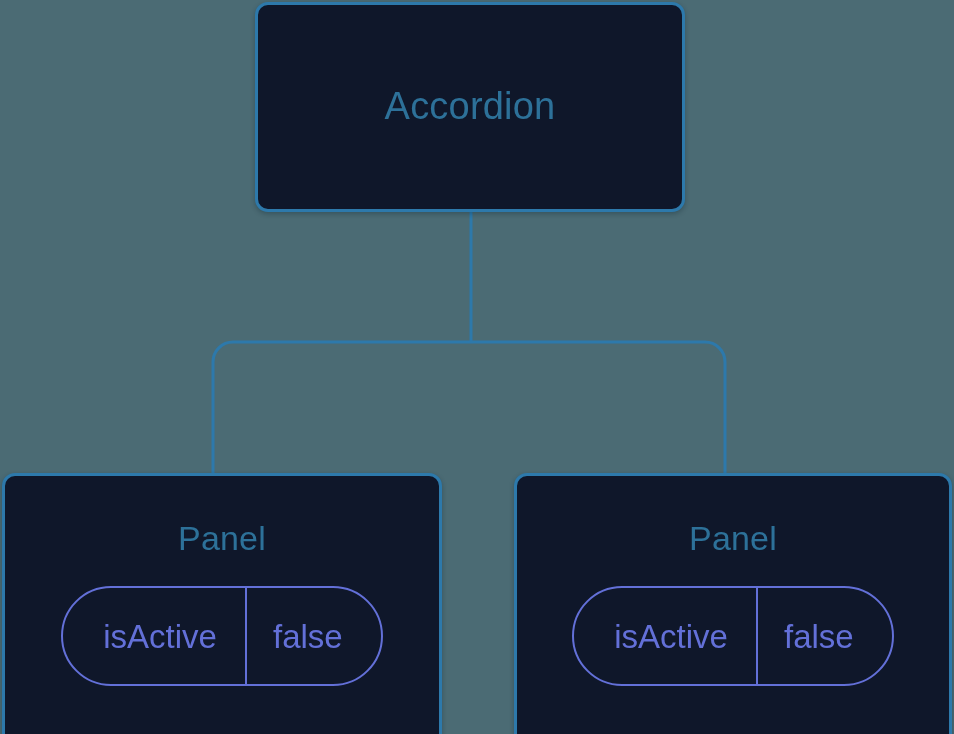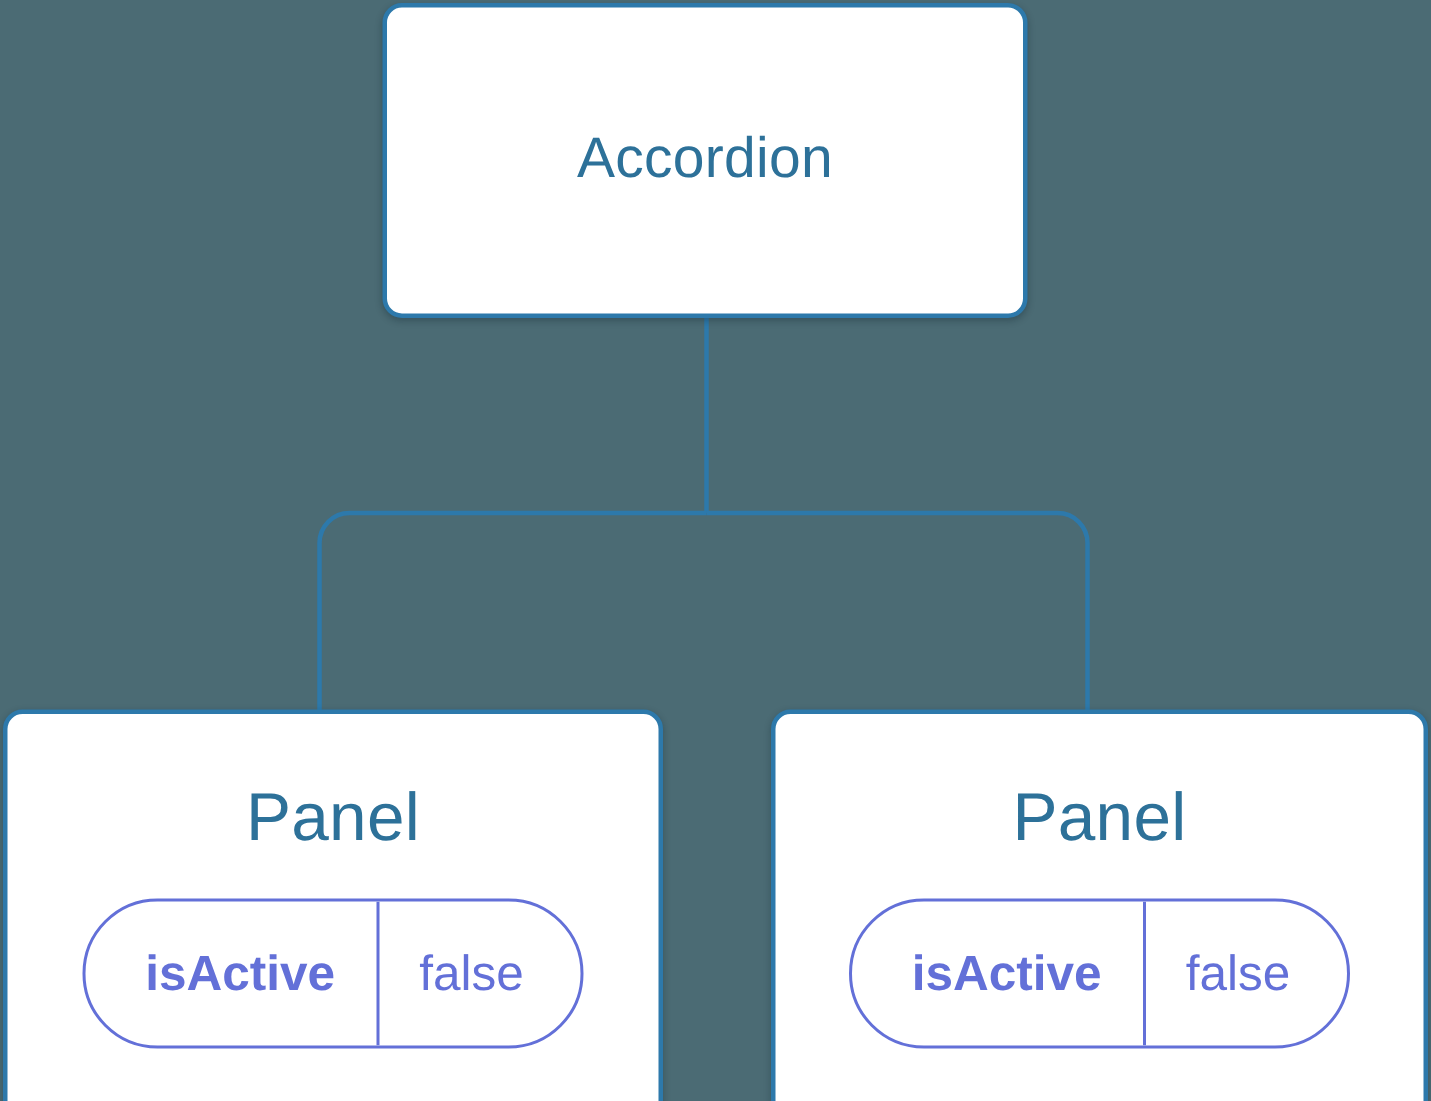--- a/index.html
+++ b/index.html
@@ -28,21 +28,21 @@
     top: 0;
     width: 954px;
     height: 734px;
     z-index: 1;
   }
 
   
   .node-card {
     position: absolute;
     box-sizing: border-box;
-    background: #ffffff;
+    background: #0f172a;
     border: 3px solid #2d79ab;
     border-radius: 13px;
     z-index: 2;
     display: flex;
     flex-direction: column;
     align-items: center;
     box-shadow: 0 2px 5px rgba(10, 30, 40, 0.30);
   }
 
   
@@ -61,21 +61,21 @@
   .panel-card {
     top: 473px;
     height: 275px;           
     padding-top: 44px;
   }
   #node-panel-left  { left: 2px;   width: 440px; }
   #node-panel-right { left: 514px; width: 438px; }
 
   .node-title {
     color: #2d7199;
-    font-size: 45px;
+    font-size: 34px;
     line-height: 1.1;
     letter-spacing: 0.2px;
     white-space: nowrap;
   }
 
   
   .state-pill {
     margin-top: 29px;
     display: flex;
     align-items: stretch;
@@ -93,21 +93,20 @@
     justify-content: center;
     color: #6370d8;
     font-size: 33px;
     line-height: 1;
     white-space: nowrap;
     box-sizing: border-box;
   }
   .state-key {
     padding: 0 28px 0 40px;
     border-right: 2px solid #6370d8;
-    font-weight: bold;
   }
   .state-value {
     padding: 0 38px 0 26px;
     text-align: right;
   }
 </style>
 </head>
 <body>
 
 <div id="diagram">

